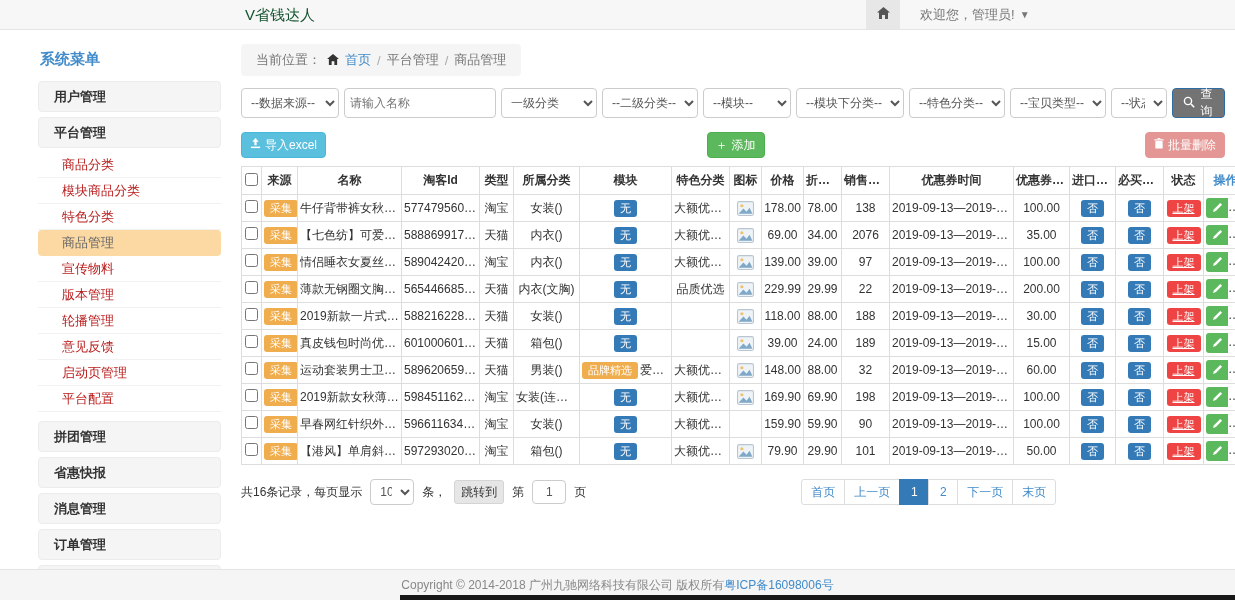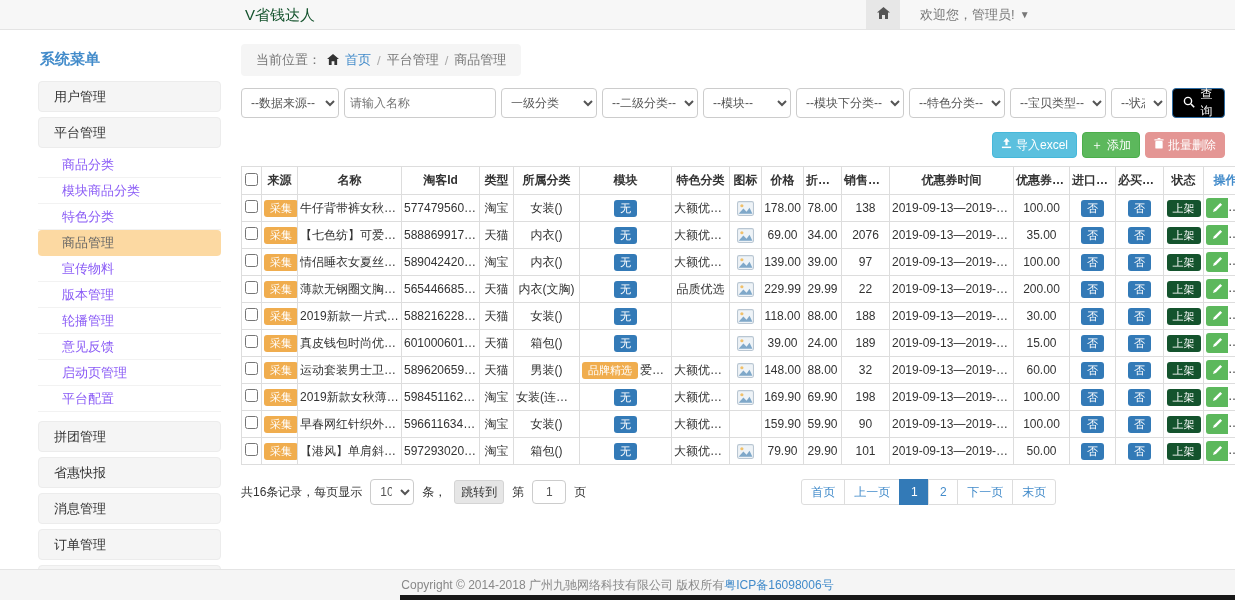--- a/index.html
+++ b/index.html
@@ -18,23 +18,23 @@
 
   
   .main { display:flex; align-items:flex-start;padding-left:30px; }
   .sidebar { width:183px; margin:14px 0 0 8px; flex:none; }
   .content { flex:1; margin:14px 10px 0 20px; min-width:0; }
 
   
   .sys-title { color:#428bca; font-weight:bold; font-size:15px; padding:6px 2px 12px 2px; }
   .panel { margin-bottom:5px; }
   .panel-heading { background:#f5f5f5; border:1px solid #ececec; border-radius:4px;
-    padding:0 15px; height:31px; line-height:30px; color:#333; cursor:pointer; }
+    padding:0 15px; height:31px; line-height:30px; color:#333; cursor:pointer;font-weight:bold; }
   .submenu { padding:4px 0 4px 0; }
-  .submenu-item { height:26px; line-height:25px; padding-left:24px; color:#8b5cf6;
+  .submenu-item { height:26px; line-height:25px; padding-left:24px; color:#b91c1c;
     border-bottom:1px solid #f2f2f2; cursor:pointer; font-size:13px; }
   .submenu-item.active { background:#fcd9a2; border-radius:4px; color:#666; border-bottom-color:transparent; }
 
   
   .breadcrumb { display:inline-flex; align-items:center; gap:6px; background:#f5f5f5;
     border-radius:4px; padding:7px 15px; color:#777; font-size:13px; }
   .breadcrumb a { color:#428bca; text-decoration:none; cursor:pointer; }
   .crumb-sep { color:#aaa; }
 
   
@@ -47,40 +47,40 @@
   select[data-name="data-source-select"]{width:98px;}
   select[data-name="level1-category-select"]{width:96px;}
   select[data-name="level2-category-select"]{width:96px;}
   select[data-name="module-select"]{width:88px;}
   select[data-name="module-subcategory-select"]{width:108px;}
   select[data-name="feature-category-select"]{width:96px;}
   select[data-name="item-type-select"]{width:96px;}
   select[data-name="status-select"]{width:56px;text-align:center;}
   .btn { display:inline-flex; align-items:center; gap:4px; border:none; border-radius:4px;
     color:#fff; font-size:12px; padding:0 10px; height:30px; cursor:pointer; font-family:inherit; }
-  .btn-primary { background:#000000; border:1px solid #2e6da4; }
+  .btn-primary { background:#737373; border:1px solid #2e6da4; }
   .btn-info { background:#5bc0de; border:1px solid #46b8da; }
   .btn-success { background:#5cb85c; border:1px solid #4cae4c; }
   .btn-danger-soft { background:#e49694; border:1px solid #e49694; }
 
   
-  .toolbar { display:flex; justify-content:flex-end; gap:5px; margin:14px 0 8px 0; }
+  .toolbar { display:flex; justify-content:space-between; gap:5px; margin:14px 0 8px 0; }
   .toolbar .btn { height:26px; padding:0 8px; }
 
   
   table.grid { width:100%; border-collapse:collapse; table-layout:fixed; font-size:12px; }
   .grid th, .grid td { border:1px solid #ddd; text-align:center; padding:3px 2px;
     overflow:hidden; white-space:nowrap; text-overflow:ellipsis; }
   .grid th { font-weight:bold; color:#333; height:28px; background:#fff; }
   .grid td { height:26px; color:#333; }
   .grid th.op-head { color:#428bca; }
   .badge { display:inline-block; padding:2px 6px; border-radius:3px; color:#fff; font-size:11px; line-height:13px; }
   .badge-orange { background:#f0ad4e; }
   .badge-blue { background:#337ab7; cursor:pointer; }
-  .badge-green { background:#14532d; cursor:pointer; }
+  .badge-green { background:#ef4444; cursor:pointer;text-decoration:underline; }
   .module-cell .mod-text { color:#333; margin-left:2px; }
   .op-btn { display:inline-flex; align-items:center; justify-content:center; width:22px; height:20px;
     border:none; cursor:pointer; vertical-align:middle; padding:0; }
   .op-edit { background:#5cb85c; border-radius:3px 0 0 3px; }
   .op-del { background:#d9534f; border-radius:0 3px 3px 0; }
   .thumb { display:inline-block; vertical-align:middle; }
 
   
   .pagi-row { display:flex; align-items:center; margin-top:14px; font-size:12px; color:#333; }
   .pagi-left { display:flex; align-items:center; gap:8px; }

